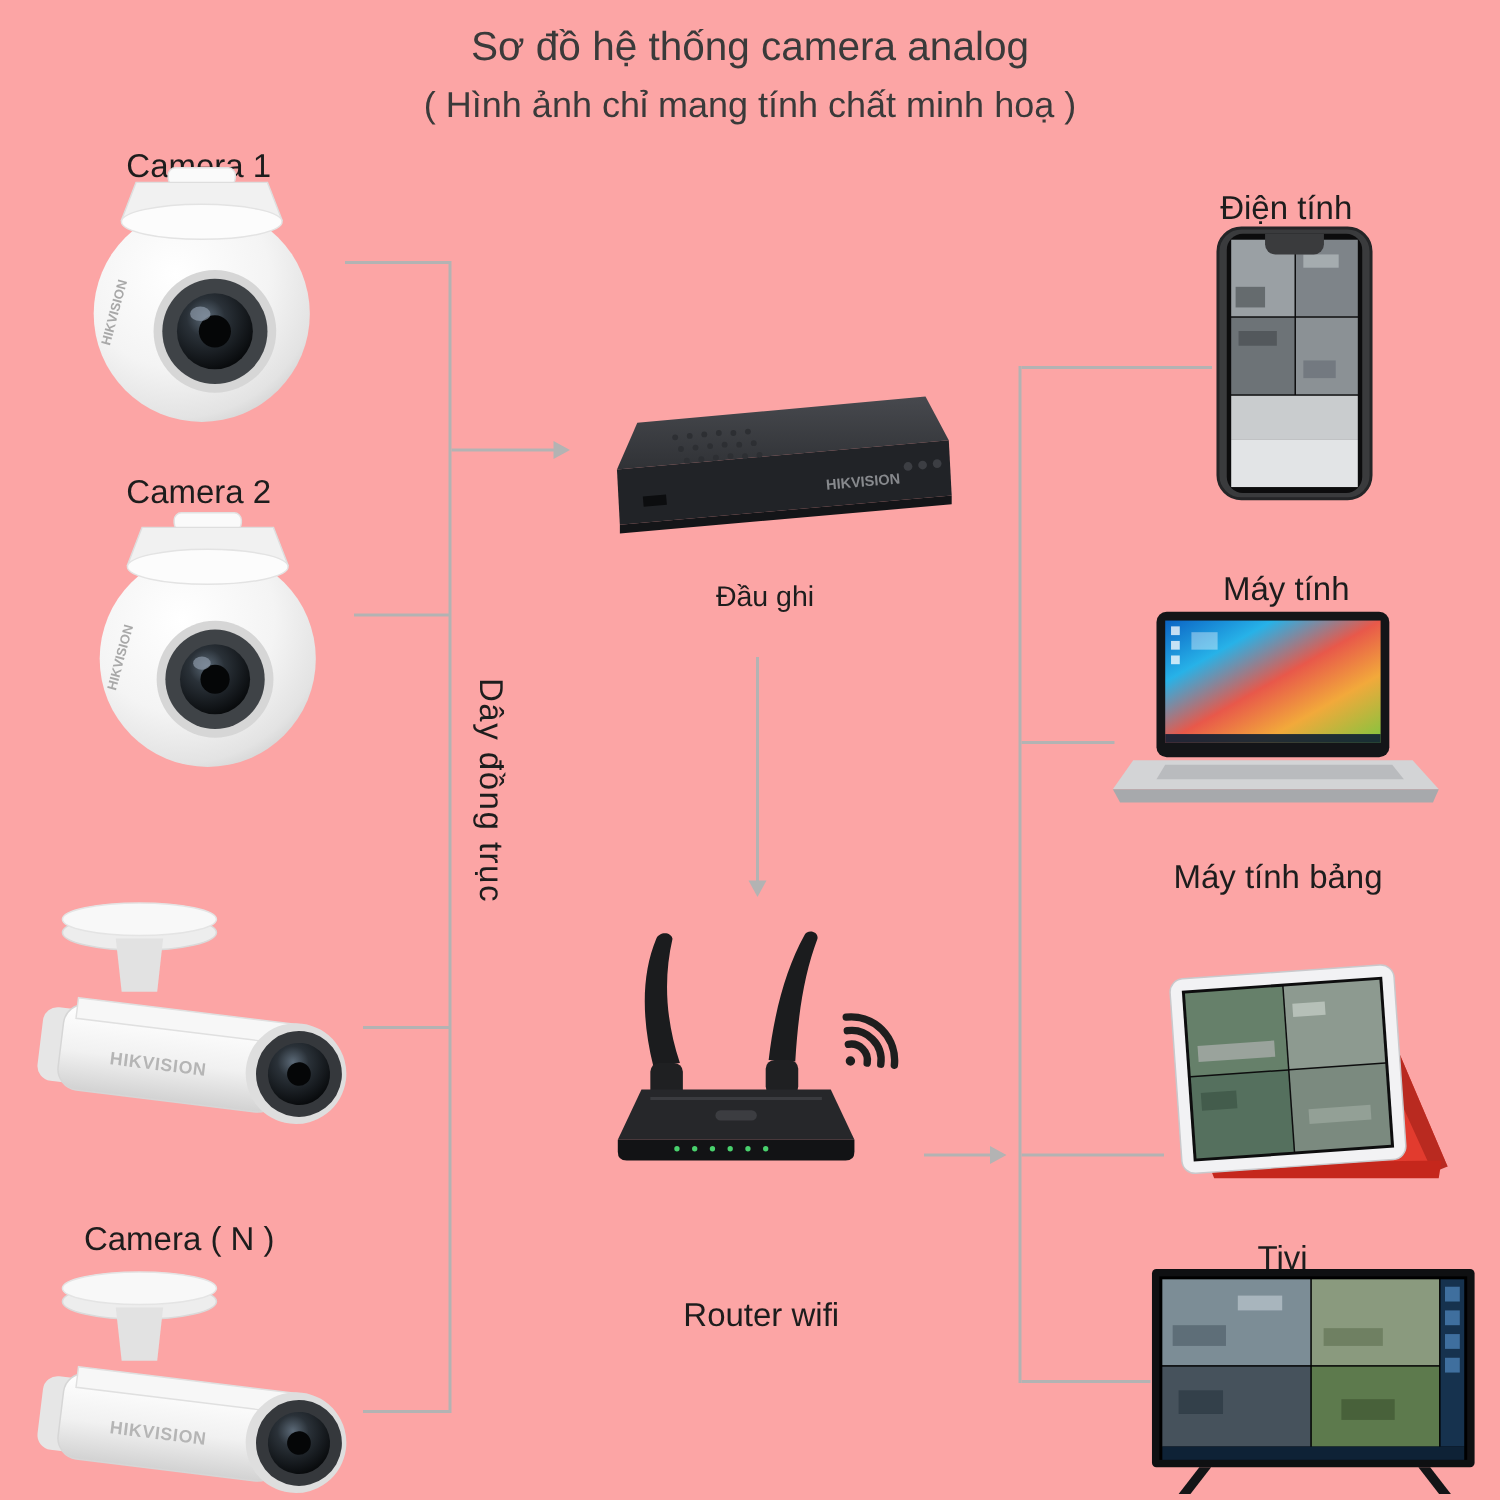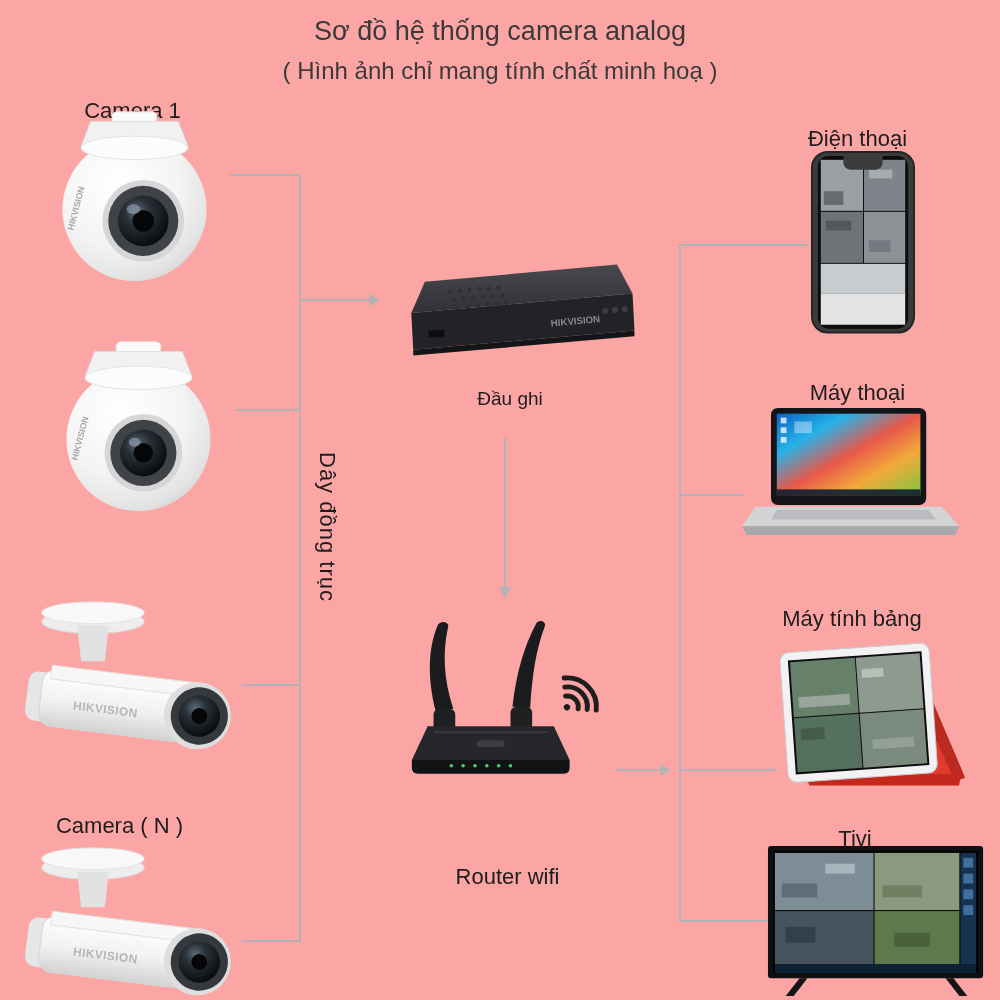--- a/index.html
+++ b/index.html
@@ -94,20 +94,21 @@
     <circle cx="95" cy="106" r="74" fill="url(#gDome)"></circle>
     <ellipse cx="95" cy="43" rx="55" ry="12" fill="#fcfcfc" stroke="#e3e3e3"></ellipse>
     <circle cx="104" cy="118" r="42" fill="#d6d6d6"></circle>
     <circle cx="104" cy="118" r="36" fill="#3f4347"></circle>
     <circle cx="104" cy="118" r="26" fill="url(#gLens)"></circle>
     <circle cx="104" cy="118" r="11" fill="#050607"></circle>
     <ellipse cx="94" cy="106" rx="7" ry="5" fill="#8b98a8" opacity="0.7"></ellipse>
     <text x="32" y="128" font-size="9" fill="#a8a8a8" font-weight="bold" transform="rotate(-75 32 128)">HIKVISION</text>
   </svg>
 
+  <div class="dev-label" style="left:55px; top:315px; width:155px;">Camera 2</div>
   <svg class="illus" style="left:46px; top:336px;" width="185" viewBox="0 0 190 185">
     <rect x="72" y="6" width="46" height="12" rx="5" fill="#fafafa" stroke="#e2e2e2"></rect>
     <path d="M50 16 L140 16 L150 42 L40 42 Z" fill="#f1f1f1" stroke="#dedede"></path>
     <circle cx="95" cy="106" r="74" fill="url(#gDome)"></circle>
     <ellipse cx="95" cy="43" rx="55" ry="12" fill="#fcfcfc" stroke="#e3e3e3"></ellipse>
     <circle cx="100" cy="120" r="40" fill="#d6d6d6"></circle>
     <circle cx="100" cy="120" r="34" fill="#3f4347"></circle>
     <circle cx="100" cy="120" r="24" fill="url(#gLens)"></circle>
     <circle cx="100" cy="120" r="10" fill="#050607"></circle>
     <ellipse cx="91" cy="109" rx="6" ry="4.5" fill="#8b98a8" opacity="0.7"></ellipse>
@@ -202,56 +203,56 @@
       <circle cx="50" cy="156" r="1.8"></circle>
         <circle cx="62" cy="156" r="1.8"></circle>
         <circle cx="74" cy="156" r="1.8"></circle>
       <circle cx="86" cy="156" r="1.8"></circle>
         <circle cx="98" cy="156" r="1.8"></circle>
         <circle cx="110" cy="156" r="1.8"></circle>
     </g>
   </svg>
   <div class="dev-label" style="left:410px; top:864px; width:195px;">Router wifi</div>
 
-  <div class="dev-label" style="left:785px; top:126px; width:145px;">Điện thoại</div>
+  <div class="dev-label" style="left:785px; top:126px; width:145px;">Điện tính</div>
   <svg class="illus" style="left:810px; top:150px;" width="106" viewBox="0 0 108 188">
     <rect x="2" y="2" width="104" height="184" rx="16" fill="#3a3b3d" stroke="#242527" stroke-width="2"></rect>
     <rect x="8" y="6" width="92" height="176" rx="11" fill="#0c0c0d"></rect>
     <g>
       <rect x="11" y="10" width="43" height="52" fill="#9aa0a4"></rect>
       <rect x="55" y="10" width="42" height="52" fill="#7e8489"></rect>
       <rect x="11" y="63" width="43" height="52" fill="#6d7377"></rect>
       <rect x="55" y="63" width="42" height="52" fill="#8b9195"></rect>
       <rect x="14" y="42" width="20" height="14" fill="#5c6165" opacity="0.85"></rect>
       <rect x="60" y="20" width="24" height="9" fill="#aab0b4" opacity="0.9"></rect>
       <rect x="16" y="72" width="26" height="10" fill="#53585c"></rect>
       <rect x="60" y="92" width="22" height="12" fill="#737980"></rect>
       <rect x="11" y="116" width="86" height="30" fill="#c9ccce"></rect>
       <rect x="11" y="146" width="86" height="32" fill="#e2e4e6"></rect>
     </g>
     <path d="M34 6 h40 v7 a7 7 0 0 1 -7 7 H41 a7 7 0 0 1 -7 -7 Z" fill="#3a3b3d"></path>
   </svg>
 
-  <div class="dev-label" style="left:790px; top:380px; width:135px;">Máy thoại</div>
+  <div class="dev-label" style="left:790px; top:380px; width:135px;">Máy tính</div>
   <svg class="illus" style="left:738px; top:404px;" width="228" viewBox="0 0 235 150">
     <rect x="34" y="4" width="160" height="100" rx="7" fill="#141518"></rect>
     <rect x="40" y="10" width="148" height="84" fill="url(#gLap)"></rect>
     <rect x="40" y="88" width="148" height="6" fill="#0d1f33" opacity="0.9"></rect>
     <g fill="#ffffff" opacity="0.75">
       <rect x="44" y="14" width="6" height="6"></rect>
         <rect x="44" y="24" width="6" height="6"></rect>
       <rect x="44" y="34" width="6" height="6"></rect>
         <rect x="58" y="18" width="18" height="12" opacity="0.5"></rect>
     </g>
     <path d="M18 106 L210 106 L228 126 L4 126 Z" fill="#d3d4d6"></path>
     <path d="M40 109 L196 109 L204 119 L34 119 Z" fill="#b9bbbe"></path>
     <path d="M4 126 h224 l-4 9 H9 Z" fill="#a7a9ac"></path>
   </svg>
 
-  <div class="dev-label" style="left:762px; top:606px; width:180px;">Máy tính bảng</div>
+  <div class="dev-label" style="left:762px; top:572px; width:180px;">Máy tính bảng</div>
   <svg class="illus" style="left:776px; top:630px;" width="192" viewBox="0 0 195 165">
     <path d="M140 28 L192 150 L88 154 Z" fill="#e23b2e"></path>
     <path d="M140 28 L192 150 L182 154 L132 44 Z" fill="#b92a20"></path>
     <path d="M30 148 L188 146 L186 158 L34 158 Z" fill="#c5271c"></path>
     <g transform="rotate(-4 85 85)">
       <rect x="8" y="18" width="152" height="132" rx="9" fill="#f2f2f4" stroke="#c9c9cc"></rect>
       <rect x="16" y="26" width="136" height="116" fill="#0d0d0e"></rect>
       <g>
         <rect x="18" y="28" width="66" height="56" fill="#66806a"></rect>
         <rect x="85" y="28" width="65" height="56" fill="#8d9a90"></rect>

